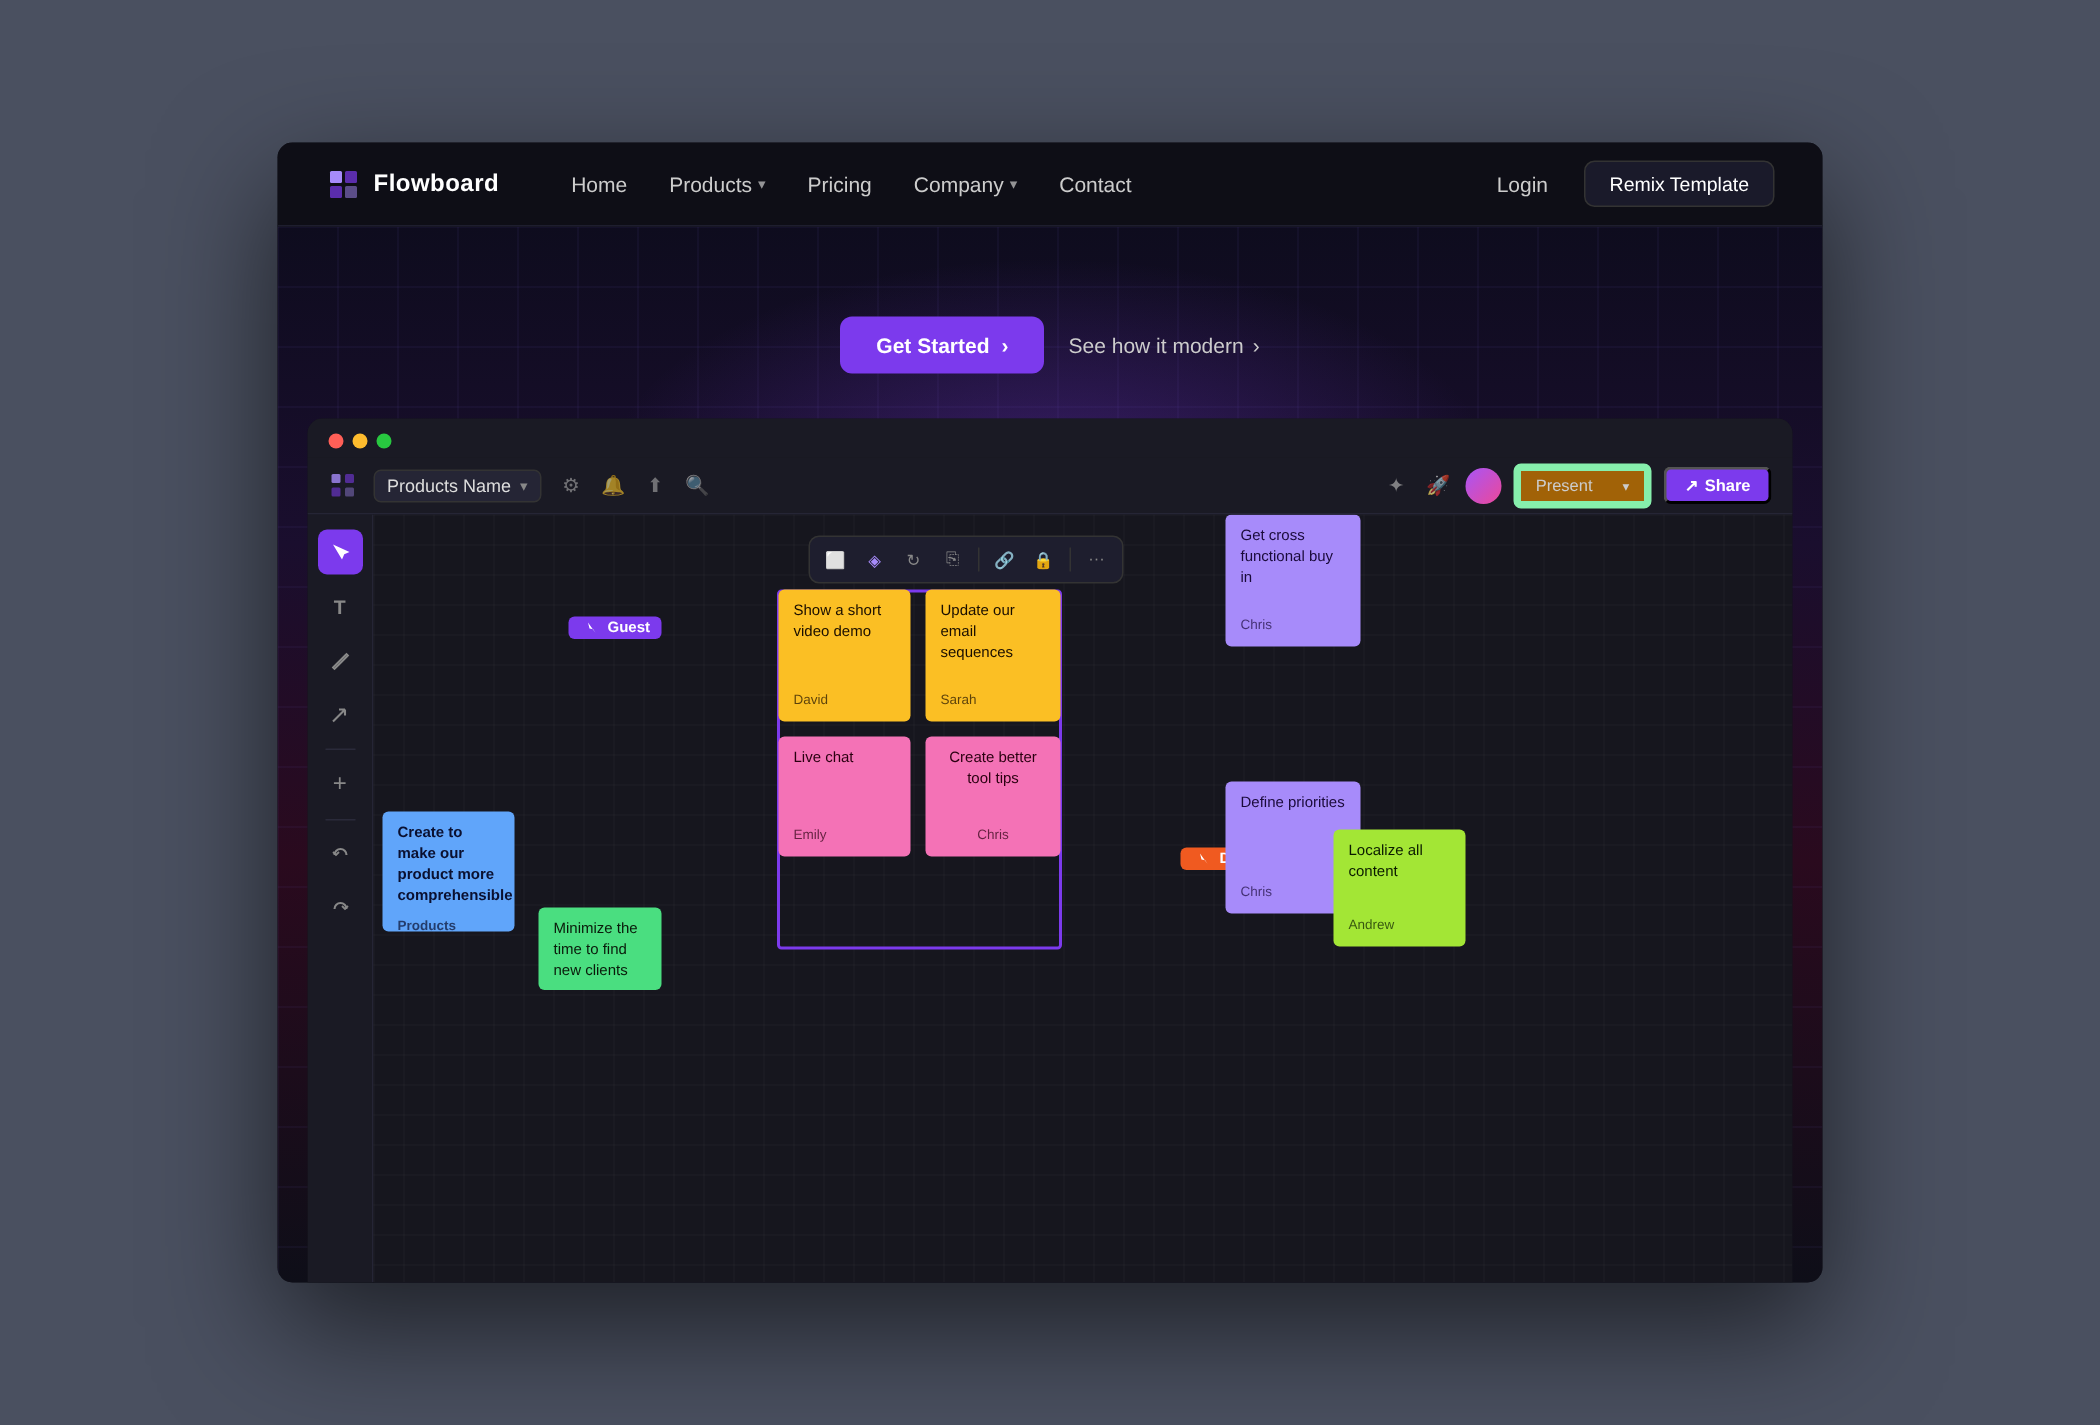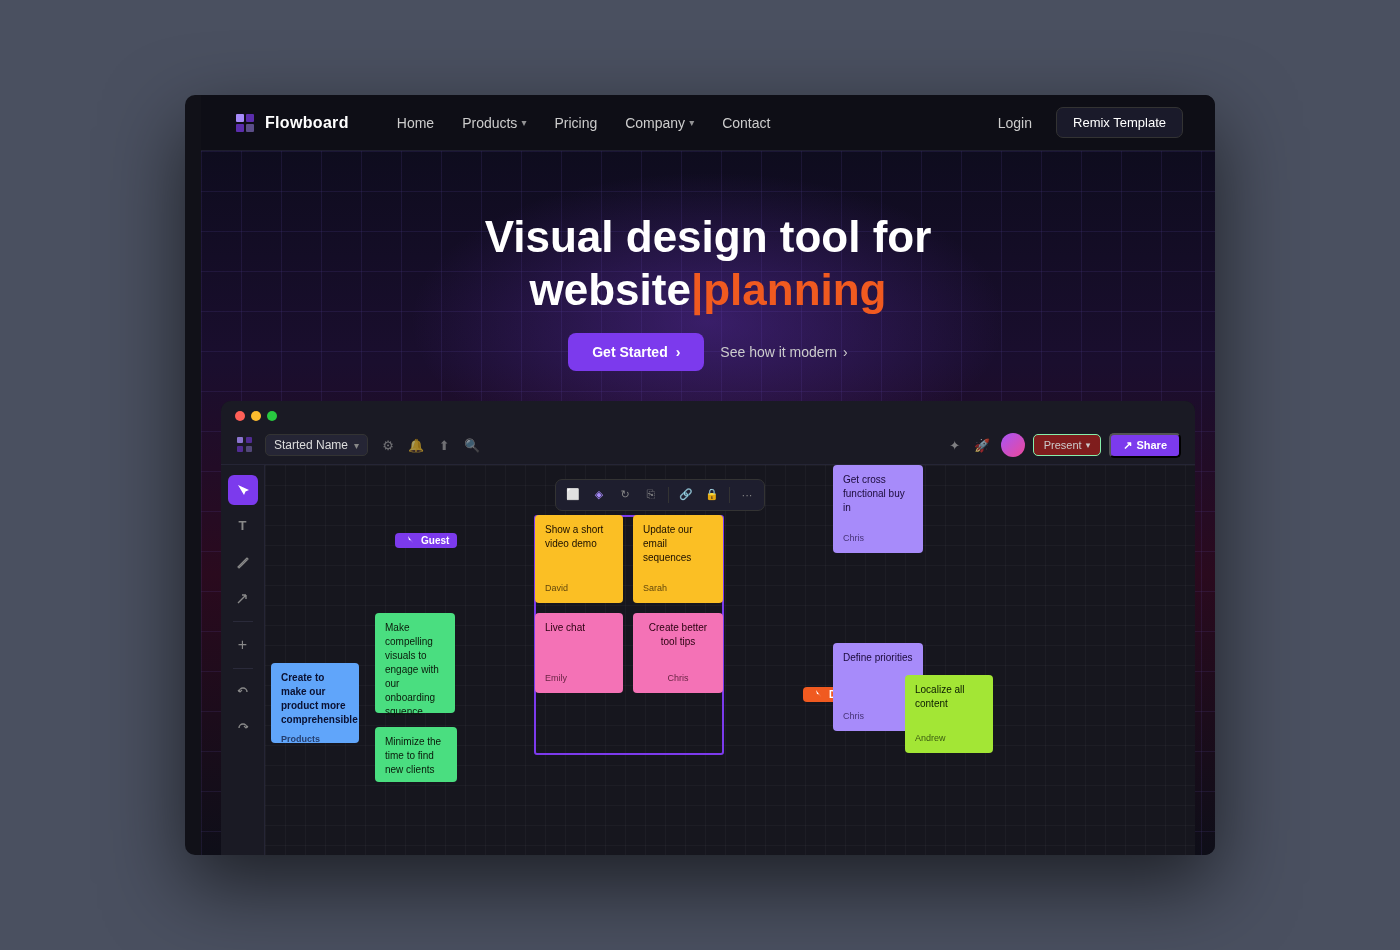--- a/index.html
+++ b/index.html
@@ -16,21 +16,20 @@
 
     .browser-window {
       width: 1030px;
       height: 760px;
       background: #111118;
       border-radius: 10px;
       overflow: hidden;
       box-shadow: 0 30px 80px rgba(0,0,0,0.6);
       display: flex;
       flex-direction: column;
-      padding-left: 16px;
     }
 
     
     .navbar {
       background: #0e0e16;
       height: 56px;
       display: flex;
       align-items: center;
       padding: 0 32px;
       flex-shrink: 0;
@@ -266,30 +265,30 @@
       align-items: center;
       gap: 8px;
     }
     .toolbar-avatar {
       width: 24px;
       height: 24px;
       border-radius: 50%;
       background: linear-gradient(135deg, #a855f7, #ec4899);
     }
     .btn-present {
-      background: #7f1d1d;
-      border: 1px solid #86efac;
+      background: #a16207;
+      border: 5px solid #86efac;
       color: #ccc;
       font-size: 11px;
       padding: 4px 10px;
       border-radius: 5px;
       cursor: pointer;
       display: flex;
       align-items: center;
-      gap: 4px;
+      gap: 20px;
     }
     .btn-share {
       background: #7c3aed;
       color: #fff;
       font-size: 11px;
       font-weight: 600;
       padding: 4px 12px;
       border-radius: 5px;
       cursor: pointer;
       display: flex;
@@ -478,24 +477,20 @@
     <div class="nav-actions">
       <span class="nav-login">Login</span>
       <button class="btn-remix">Remix Template</button>
     </div>
   </nav>
 
   <div class="hero-section">
     <div class="grid-overlay"></div>
     <div class="glow-blob"></div>
     <div class="hero-content">
-      <h1 class="hero-title">
-        <span>Visual design tool for</span><br>
-        <span>website</span><span style="color:#f05a20">|</span><span class="highlight">planning</span>
-      </h1>
       <div class="hero-buttons">
         <button class="btn-get-started">
           <span>Get Started</span>
           <span>›</span>
         </button>
         <button class="btn-see-how">
           <span>See how it modern</span>
           <span>›</span>
         </button>
       </div>
@@ -512,21 +507,21 @@
       <div class="app-toolbar">
         <div class="app-logo-small">
           <svg viewBox="0 0 20 20" width="20" height="20" fill="none">
             <rect x="2" y="2" width="6" height="6" rx="1" fill="#a78bfa"></rect>
             <rect x="11" y="2" width="6" height="6" rx="1" fill="#7c3aed" opacity="0.7"></rect>
             <rect x="2" y="11" width="6" height="6" rx="1" fill="#7c3aed" opacity="0.7"></rect>
             <rect x="11" y="11" width="6" height="6" rx="1" fill="#a78bfa" opacity="0.5"></rect>
           </svg>
         </div>
         <div class="project-name-input">
-          <span style="font-size:12px;color:#ddd;">Started Name</span>
+          <span style="font-size:12px;color:#ddd;">Products Name</span>
           <span style="font-size:10px;color:#888;">▾</span>
         </div>
         <div class="toolbar-icons">
           <div class="toolbar-icon">⚙</div>
           <div class="toolbar-icon">🔔</div>
           <div class="toolbar-icon">⬆</div>
           <div class="toolbar-icon">🔍</div>
         </div>
         <div class="toolbar-right">
           <div class="toolbar-icon" style="opacity:0.7;">✦</div>
@@ -611,24 +606,20 @@
             <span>Designer</span>
           </div>
 
           <div class="selection-outline" style="top: 50px; left: 269px; width: 190px; height: 240px;"></div>
 
           <div class="sticky sticky-blue" style="top:198px;left:6px;width:88px;height:80px;font-weight:bold;">
             <div>Create to make our product more comprehensible</div>
             <div class="author">Products</div>
           </div>
 
-          <div class="sticky sticky-green" style="top:148px;left:110px;width:80px;height:100px;">
-            <div>Make compelling visuals to engage with our onboarding squence</div>
-            <div class="author">Smith</div>
-          </div>
 
           <div class="sticky sticky-green" style="top:262px;left:110px;width:82px;height:55px;">
             <div>Minimize the time to find new clients</div>
             <div class="author"></div>
           </div>
 
           <div class="sticky sticky-yellow" style="top:50px;left:270px;width:88px;height:88px;">
             <div>Show a short video demo</div>
             <div class="author">David</div>
           </div>

